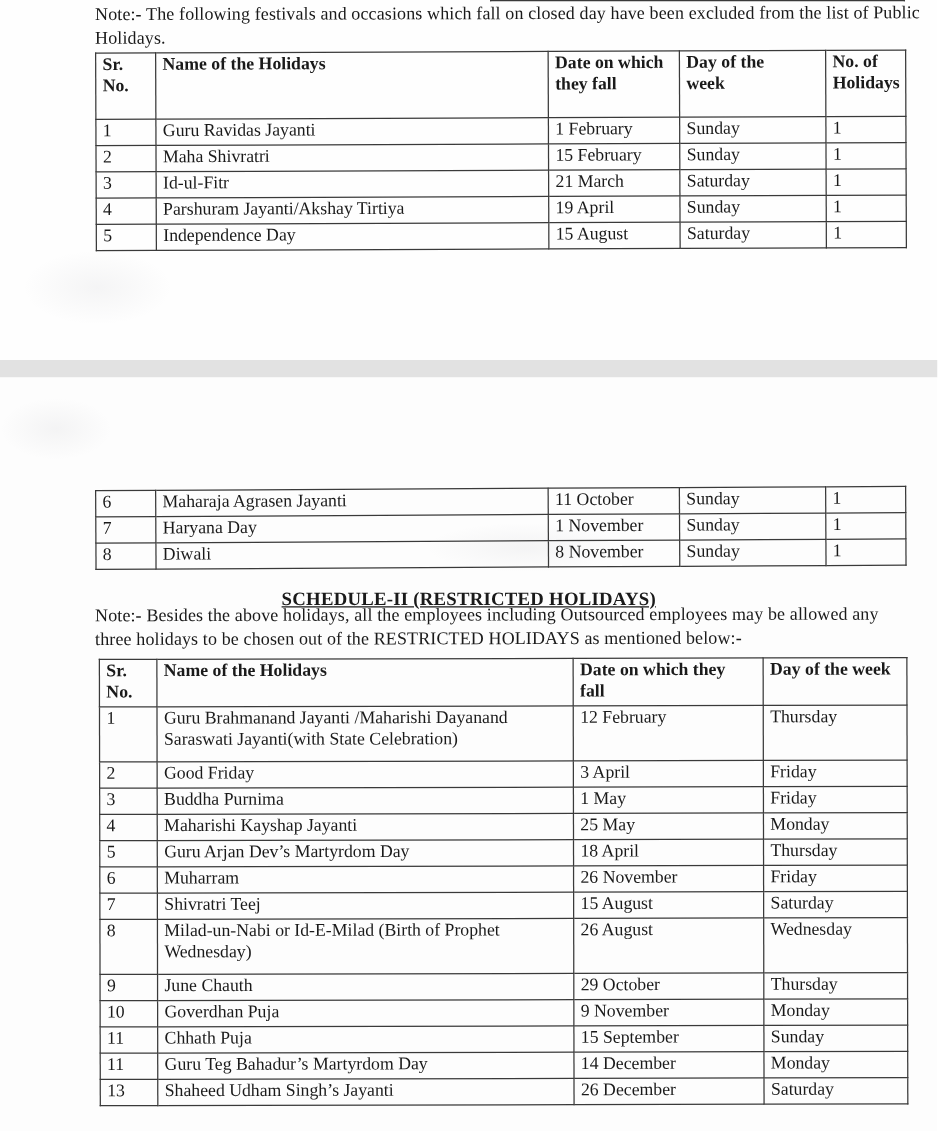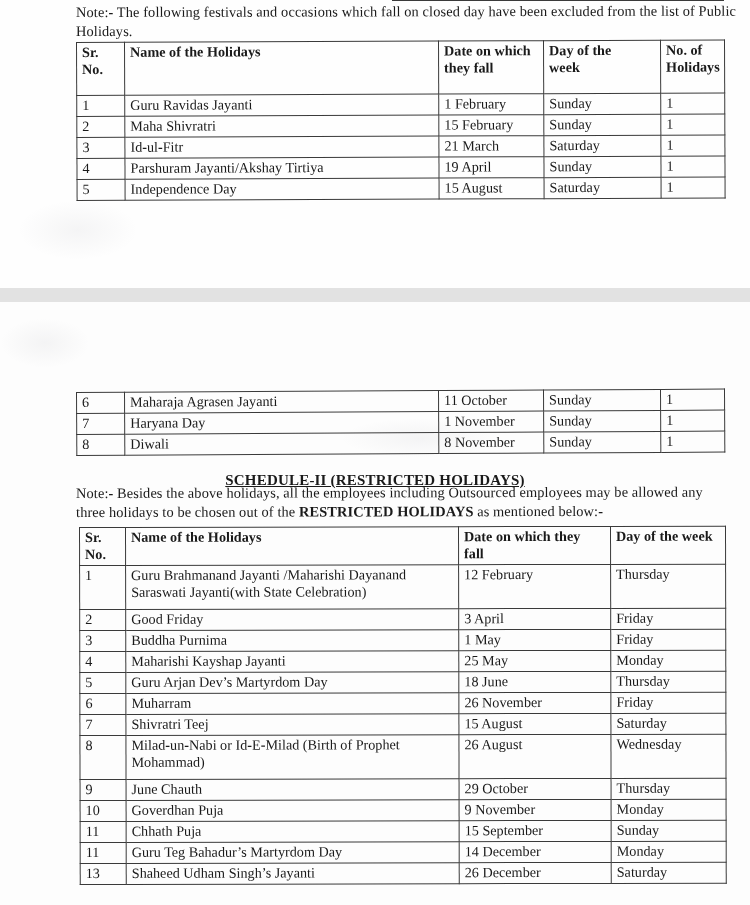--- a/index.html
+++ b/index.html
@@ -38,21 +38,21 @@
     background: radial-gradient(ellipse at center, rgba(120,120,130,0.07) 0%, rgba(255,255,255,0) 70%);
   }
 
   
   .note {
     position: absolute;
     font-size: 14.4px;
     line-height: 1.33;
     letter-spacing: 0.1px;
   }
-  .note b { font-weight: bold; }
+  .note b { font-weight: normal; }
 
   .schedule-heading {
     position: absolute;
     width: 750px;
     text-align: center;
     font-size: 15px;
     font-weight: bold;
     letter-spacing: 0.2px;
   }
   .schedule-heading span {
@@ -311,21 +311,21 @@
           <div>Maharishi Kayshap Jayanti</div>
         </td>
         <td>25 May</td>
         <td>Monday</td>
       </tr>
       <tr>
         <td>5</td>
         <td>
           <div>Guru Arjan Dev’s Martyrdom Day</div>
         </td>
-        <td>18 June</td>
+        <td>18 April</td>
         <td>Thursday</td>
       </tr>
       <tr>
         <td>6</td>
         <td>
           <div>Muharram</div>
         </td>
         <td>26 November</td>
         <td>Friday</td>
       </tr>
@@ -334,21 +334,21 @@
         <td>
           <div>Shivratri Teej</div>
         </td>
         <td>15 August</td>
         <td>Saturday</td>
       </tr>
       <tr class="tall">
         <td>8</td>
         <td>
           <div>Milad-un-Nabi or Id-E-Milad (Birth of Prophet</div>
-          <div>Mohammad)</div>
+          <div>Wednesday)</div>
         </td>
         <td>26 August</td>
         <td>Wednesday</td>
       </tr>
       <tr>
         <td>9</td>
         <td>
           <div>June Chauth</div>
         </td>
         <td>29 October</td>

